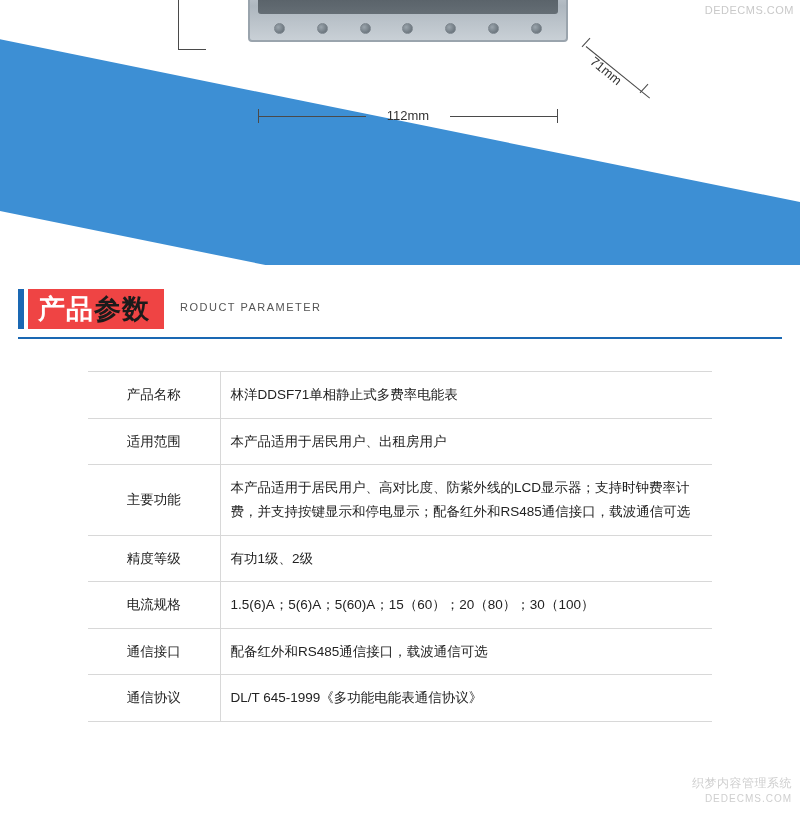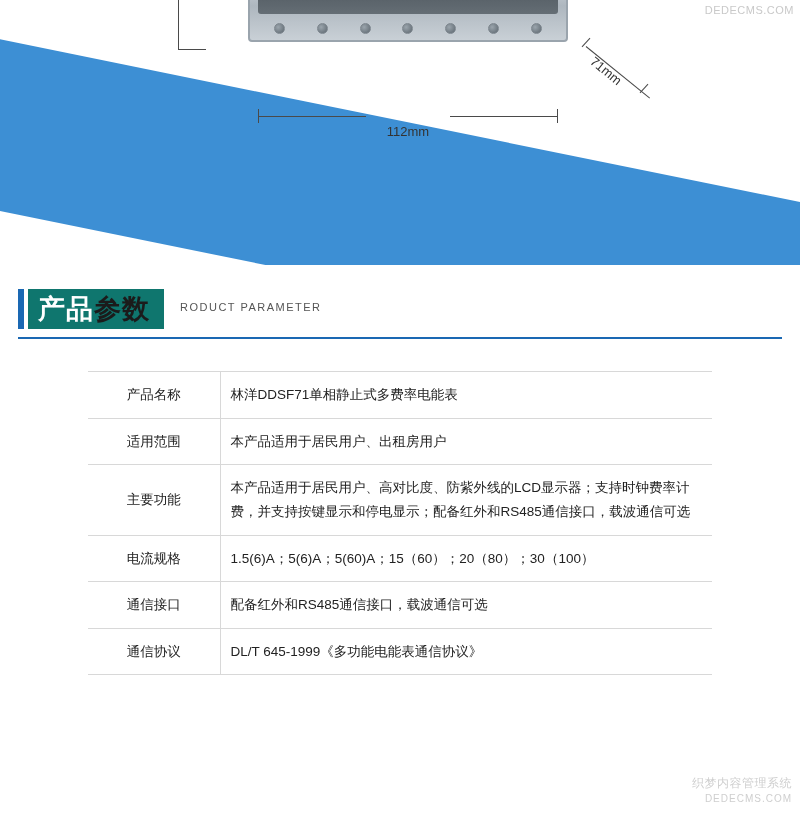--- a/index.html
+++ b/index.html
@@ -116,21 +116,21 @@
     position: absolute;
     top: 1px;
     width: 1px; height: 14px;
     background: #4a4a4a;
   }
   .dim-112 .tick-l { left: 0; }
   .dim-112 .tick-r { right: 0; }
   .dim-112 .label {
     position: absolute;
     left: 0; right: 0;
-    top: 16px;
+    top: 0;
     text-align: center;
     font-size: 13px;
     color: #333;
   }
 
   
   .dim-71 {
     position: absolute;
     left: 578px;
     top: 30px;
@@ -178,21 +178,21 @@
     display: flex;
     align-items: flex-start;
   }
   .section-accent {
     width: 6px;
     height: 40px;
     background: #1a68b3;
     margin-top: 2px;
   }
   .title-block {
-    background: #0f766e;
+    background: #ef4444;
     height: 40px;
     display: flex;
     align-items: center;
     padding: 0 14px 0 10px;
     margin-left: 4px;
     margin-top: 2px;
   }
   .title-cn {
     color: #ffffff;
     font-size: 27px;
@@ -321,20 +321,24 @@
       </tr>
       <tr>
         <td class="k">适用范围</td>
         <td class="v">本产品适用于居民用户、出租房用户</td>
       </tr>
       <tr>
         <td class="k">主要功能</td>
         <td class="v">本产品适用于居民用户、高对比度、防紫外线的LCD显示器；支持时钟费率计费，并支持按键显示和停电显示；配备红外和RS485通信接口，载波通信可选</td>
       </tr>
       <tr>
+        <td class="k">精度等级</td>
+        <td class="v">有功1级、2级</td>
+      </tr>
+      <tr>
         <td class="k">电流规格</td>
         <td class="v">1.5(6)A；5(6)A；5(60)A；15（60）；20（80）；30（100）</td>
       </tr>
       <tr>
         <td class="k">通信接口</td>
         <td class="v">配备红外和RS485通信接口，载波通信可选</td>
       </tr>
       <tr>
         <td class="k">通信协议</td>
         <td class="v">DL/T 645-1999《多功能电能表通信协议》</td>

